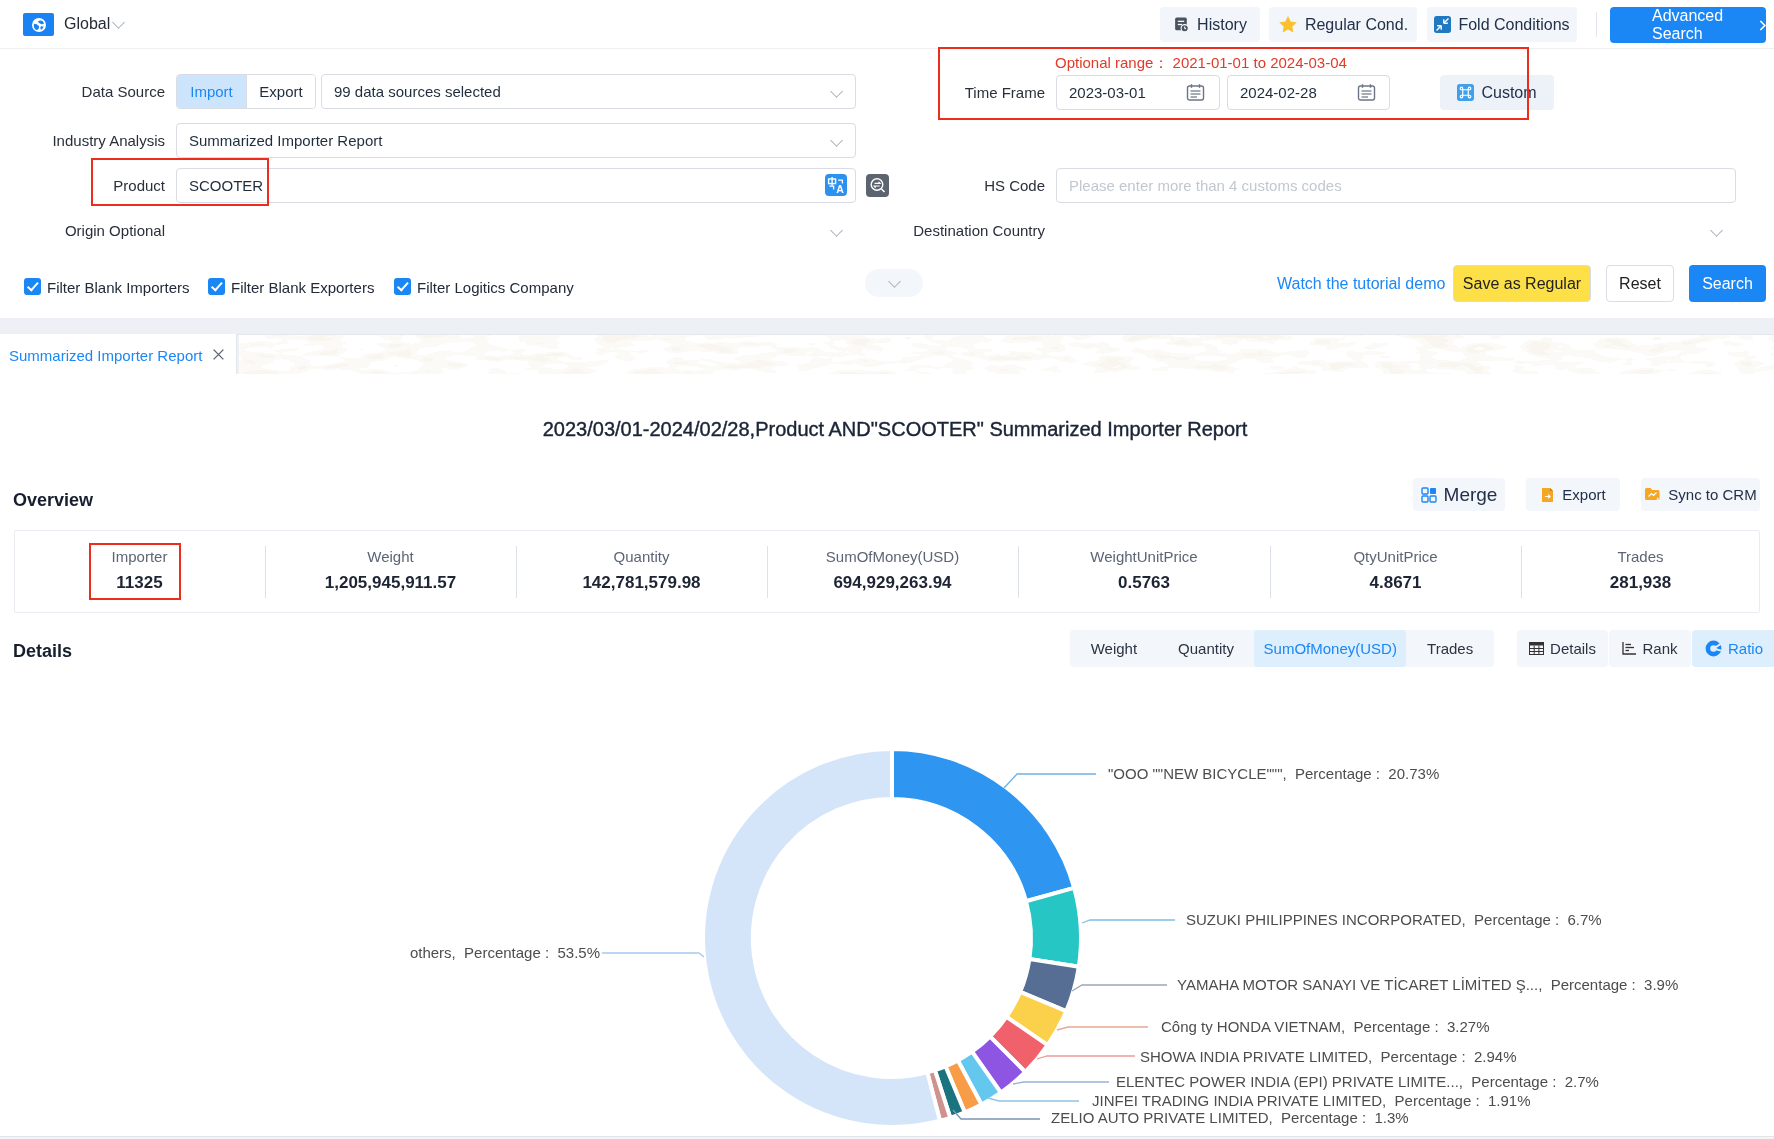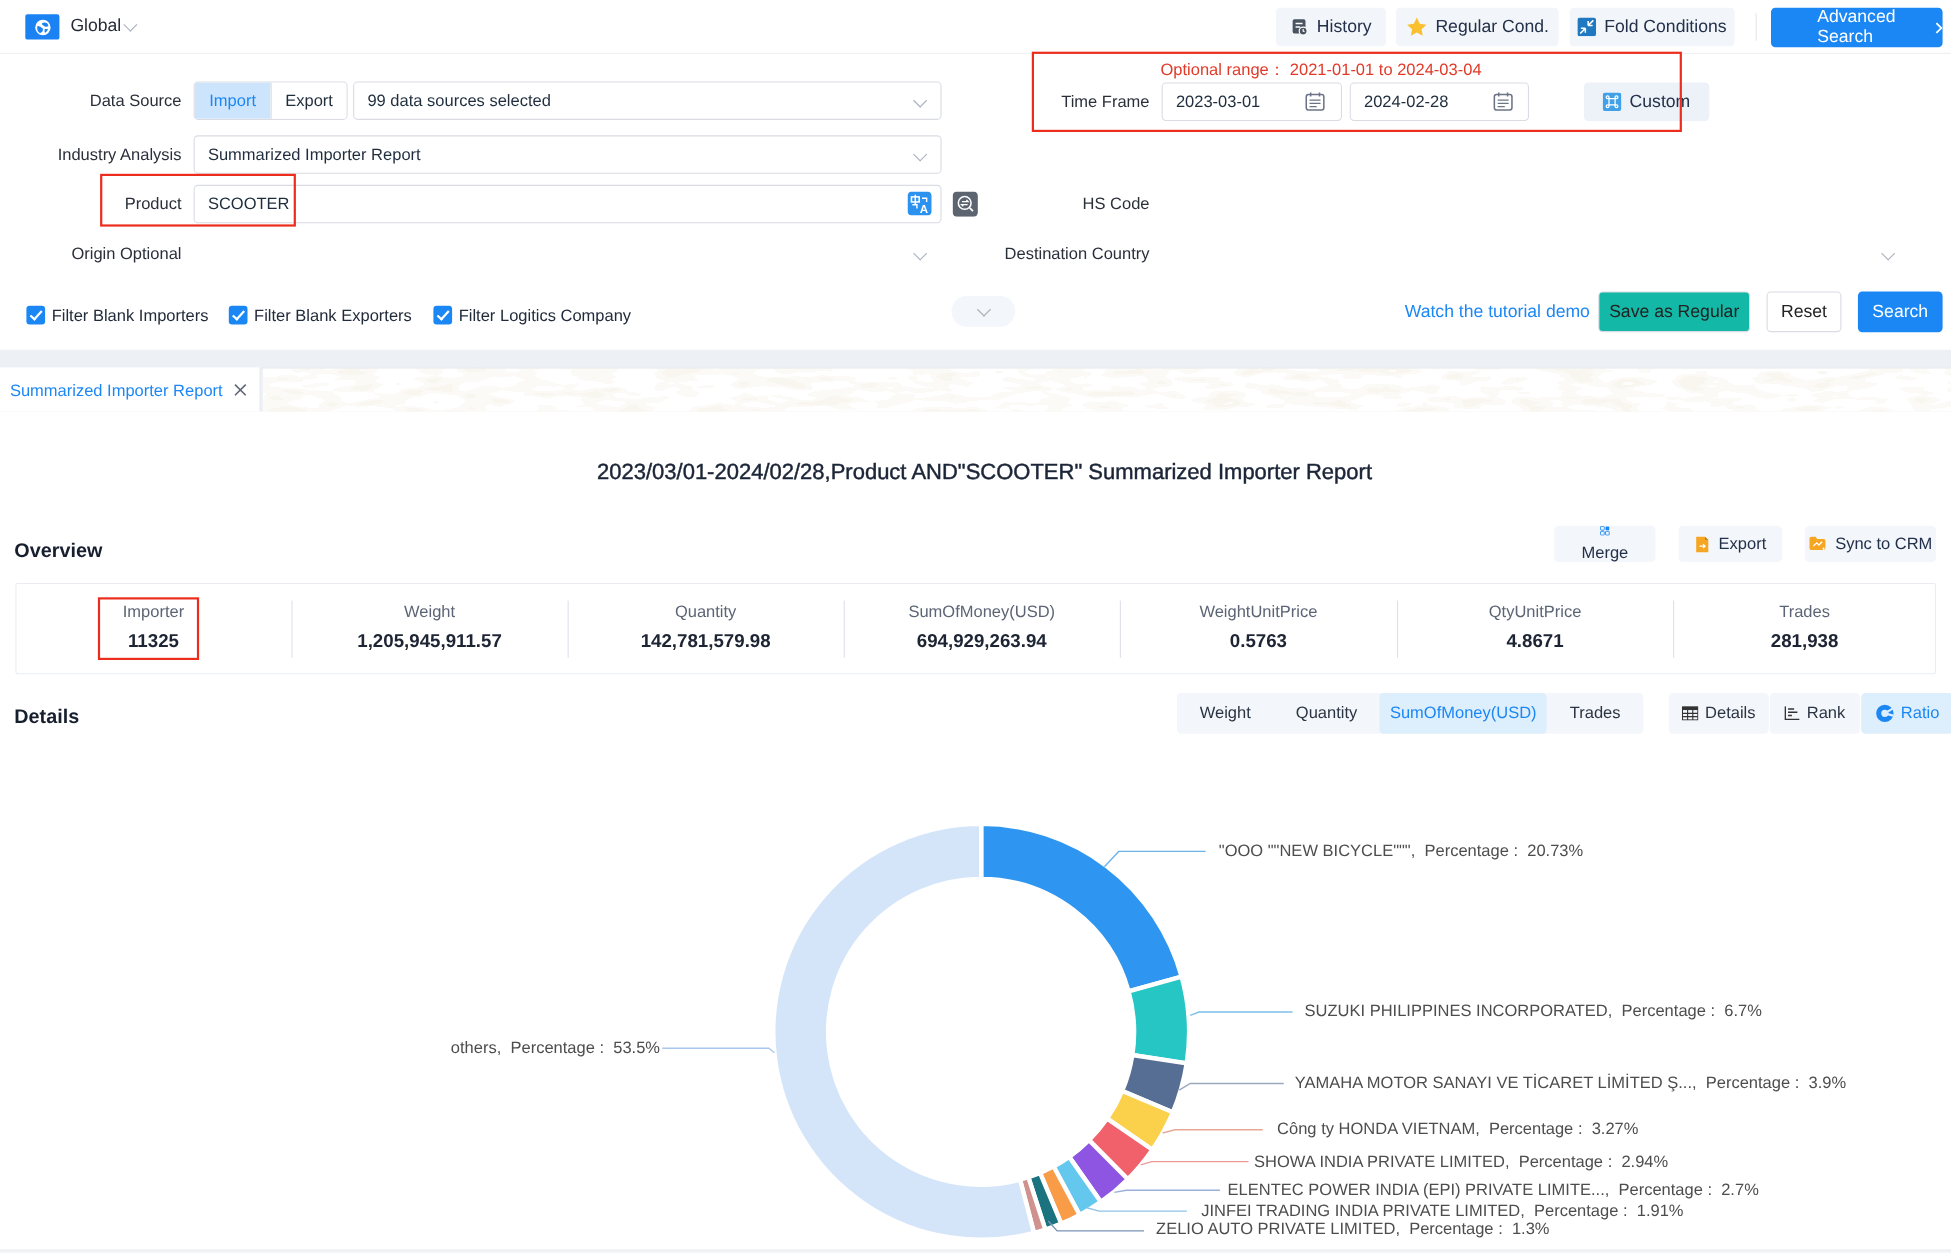--- a/index.html
+++ b/index.html
@@ -125,36 +125,37 @@
     <svg width="17" height="17" viewBox="0 0 16 16">
         <rect width="16" height="16" rx="2.5" fill="#41a0e8"></rect>
         <path d="M5.4 5.4V4.2a1.2 1.2 0 1 0-1.2 1.2zm0 0h5.2m-5.2 0v5.2m5.2-5.2V4.2a1.2 1.2 0 1 1 1.2 1.2zm0 0v5.2m0 0h-5.2m5.2 0v1.2a1.2 1.2 0 1 0 1.2-1.2zm-5.2 0v1.2a1.2 1.2 0 1 1-1.2-1.2z" stroke="#fff" stroke-width="1.1" fill="none"></path>
       </svg>
     <span>Custom</span>
     </div>
   <div class="redbox" style="left:938px;top:47px;width:591px;height:73px;"></div>
   <div class="redbox" style="left:91px;top:158px;width:178px;height:48px;"></div>
 
   <div class="lbl abs" style="left:880px;top:177px;width:165px;">HS Code</div>
+  <div class="inp ph" style="left:1056px;top:168px;width:680px;height:35px;">Please enter more than 4 customs codes</div>
 
   <div class="lbl abs" style="left:880px;top:222px;width:165px;">Destination Country</div>
   <span class="chev abs" style="left:1712px;top:226px;"></span>
 
   <span class="ck" style="left:24px;top:278px;"></span>
     <span class="cklbl" style="left:47px;top:279px;">Filter Blank Importers</span>
   <span class="ck" style="left:208px;top:278px;"></span>
     <span class="cklbl" style="left:231px;top:279px;">Filter Blank Exporters</span>
   <span class="ck" style="left:394px;top:278px;"></span>
     <span class="cklbl" style="left:417px;top:279px;">Filter Logitics Company</span>
   <div class="abs" style="left:865px;top:269px;width:58px;height:28px;background:#f3f6fa;border-radius:14px;display:flex;align-items:center;justify-content:center;">
       <span class="chev" style="margin-top:-4px;"></span>
     </div>
 
   <div class="abs" style="left:1277px;top:275px;font-size:16px;color:#1b87f5;">Watch the tutorial demo</div>
-  <div class="abs" style="left:1453px;top:265px;width:138px;height:37px;border:1px solid #d9dce3;border-radius:4px;display:flex;align-items:center;justify-content:center;font-size:16px;color:#222;background:#14b8a6;">Save as Regular</div>
+  <div class="abs" style="left:1453px;top:265px;width:138px;height:37px;border:1px solid #d9dce3;border-radius:4px;display:flex;align-items:center;justify-content:center;font-size:16px;color:#222;background:#fde047;">Save as Regular</div>
   <div class="abs" style="left:1606px;top:265px;width:68px;height:37px;border:1px solid #d9dce3;border-radius:4px;display:flex;align-items:center;justify-content:center;font-size:16px;color:#222;background:#fff;">Reset</div>
   <div class="abs" style="left:1689px;top:265px;width:77px;height:37px;background:#1b87f5;border-radius:4px;display:flex;align-items:center;justify-content:center;font-size:16px;color:#fff;">Search</div>
 
   <div class="abs" style="left:0;top:318px;width:1774px;height:56px;background:#edf1f6;"></div>
   <div class="abs" style="left:239px;top:334px;width:1535px;height:40px;background:#fff;">
     <svg width="1535" height="40">
         <defs>
           <filter id="nz" x="0" y="0" width="100%" height="100%">
     <feTurbulence type="fractalNoise" baseFrequency="0.028 0.11" numOctaves="2" seed="4" result="t"></feTurbulence>
     <feColorMatrix in="t" type="matrix" values="0 0 0 0 0.945  0 0 0 0 0.922  0 0 0 0 0.875  1 0 0 0 0" result="b"></feColorMatrix>
@@ -168,21 +169,21 @@
   <div class="abs" style="left:237px;top:334px;width:1537px;height:1px;background:#e4e7ec;"></div>
   <div class="abs" style="left:0;top:334px;width:237px;height:40px;background:#fff;border-right:1px solid #e3e6eb;"></div>
   <div class="abs" style="left:9px;top:347px;font-size:15px;color:#1b87f5;">Summarized Importer Report</div>
   <svg class="abs" style="left:212px;top:348px;" width="13" height="13" viewBox="0 0 12 12">
       <path d="M1.5 1.5l9 9M10.5 1.5l-9 9" stroke="#5f6774" stroke-width="1.3"></path>
     </svg>
 
   <div class="abs" style="left:8px;top:418px;width:1774px;text-align:center;font-size:20px;color:#1b2537;-webkit-text-stroke:0.4px #1b2537;">2023/03/01-2024/02/28,Product AND"SCOOTER" Summarized Importer Report</div>
 
   <div class="abs" style="left:13px;top:490px;font-size:18px;font-weight:bold;color:#171e2e;">Overview</div>
-  <div class="gbtn" style="left:1413px;top:478px;width:92px;height:33px;font-size:15px;background:#f3f6fa;flex-direction:column;">
+  <div class="gbtn" style="left:1413px;top:478px;width:92px;height:33px;font-size:19px;background:#f3f6fa;">
     <svg width="16" height="16" viewBox="0 0 16 16">
         <rect x="1" y="1" width="6" height="6" rx="1" fill="none" stroke="#1b87f5" stroke-width="1.4"></rect>
         <rect x="9" y="1" width="6" height="6" rx="1" fill="#1b87f5"></rect>
         <rect x="1" y="9" width="6" height="6" rx="1" fill="none" stroke="#1b87f5" stroke-width="1.4"></rect>
         <rect x="9" y="9" width="6" height="6" rx="1" fill="none" stroke="#1b87f5" stroke-width="1.4"></rect>
       </svg>
     <span>Merge</span>
     </div>
   <div class="gbtn" style="left:1526px;top:478px;width:94px;height:33px;font-size:15px;background:#f3f6fa;">
     <svg width="15" height="16" viewBox="0 0 15 16">

